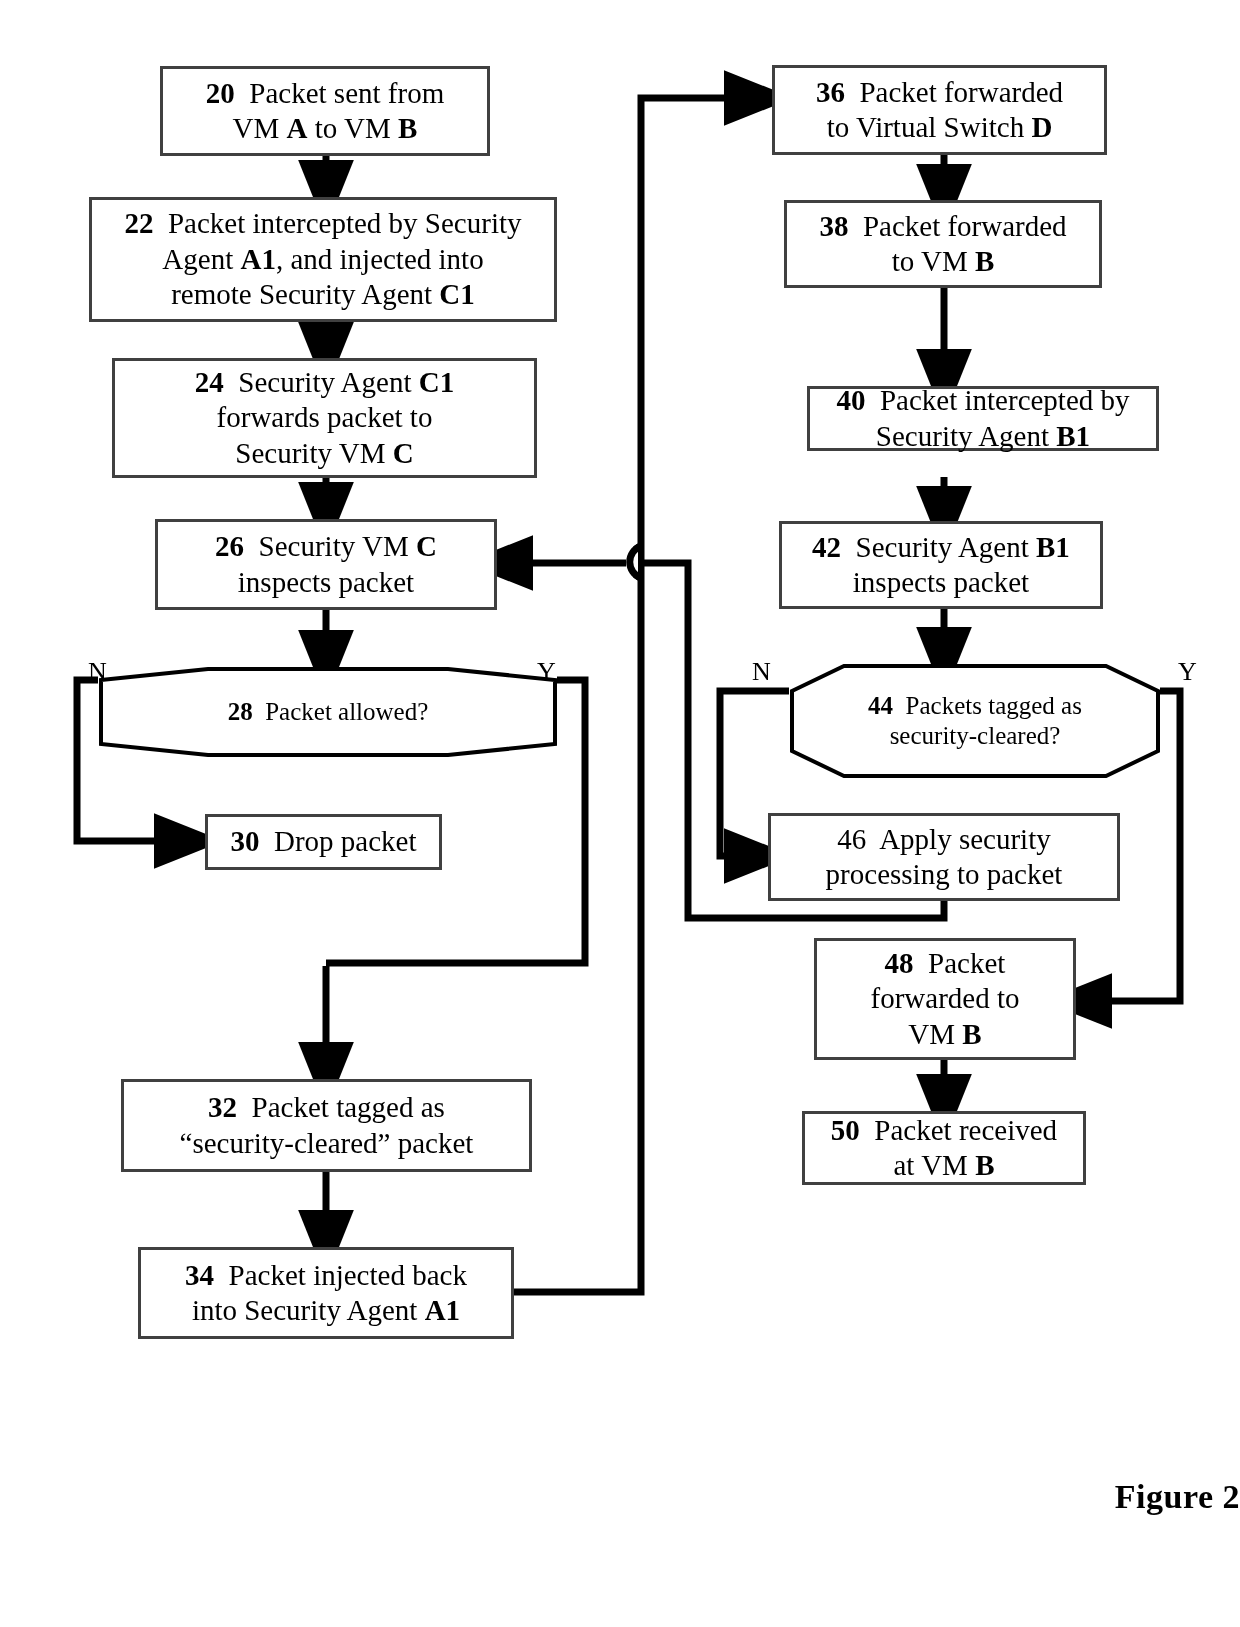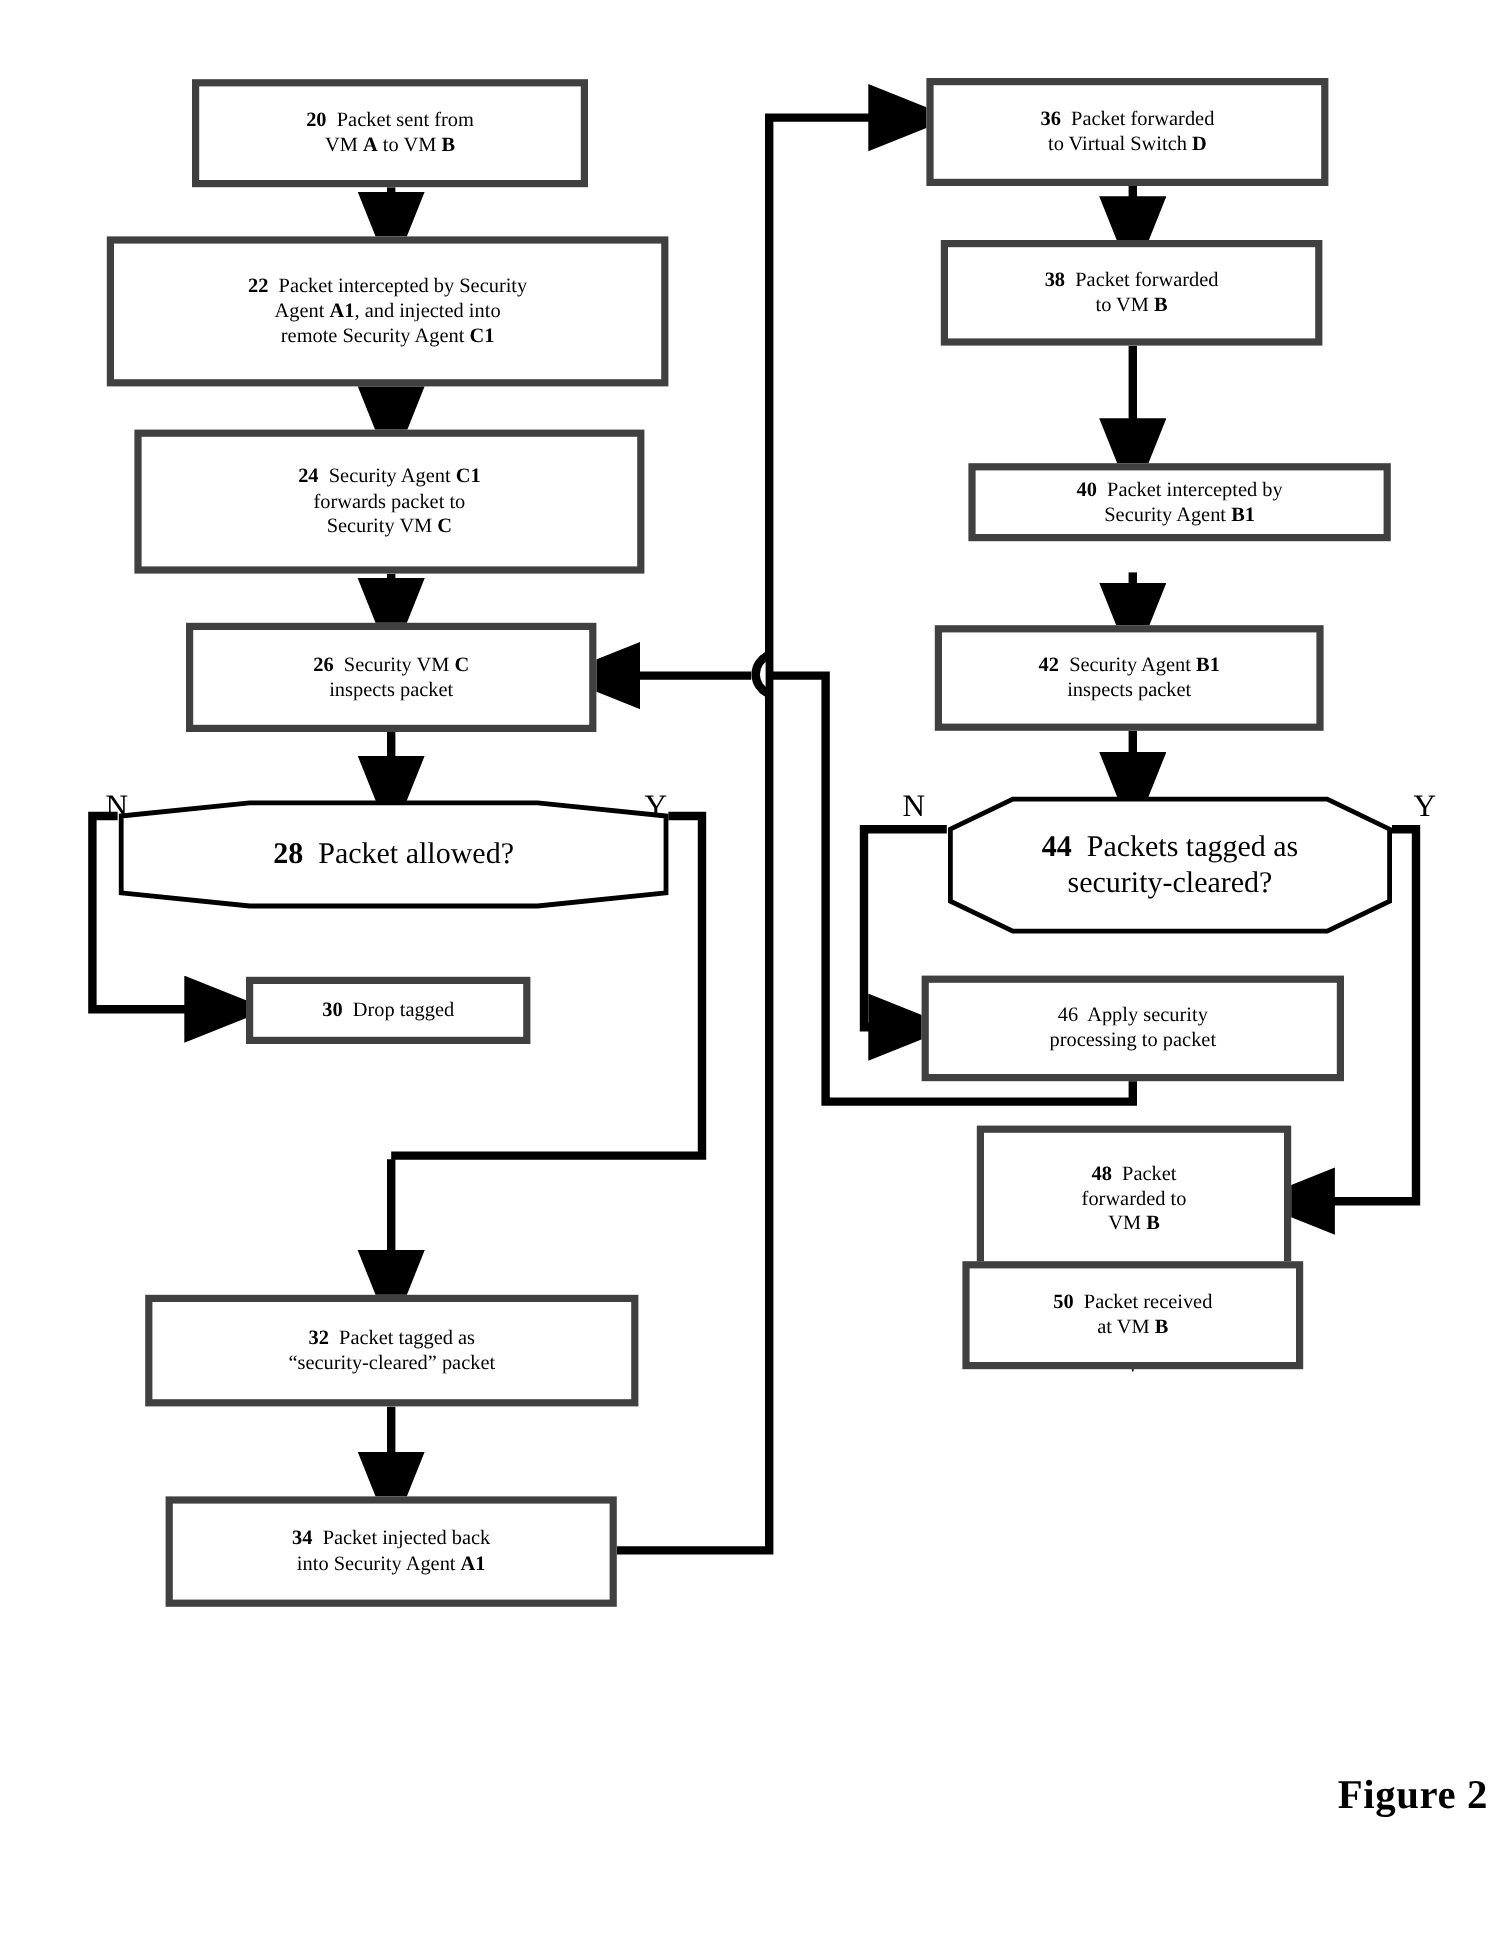--- a/index.html
+++ b/index.html
@@ -24,27 +24,27 @@
   svg#wires {
     position: absolute;
     left: 0; top: 0;
     width: 1240px;
     height: 1627px;
     pointer-events: none;
   }
   .node {
     position: absolute;
     box-sizing: border-box;
-    border: 6px solid #404040;
+    border: 3px solid #404040;
     background: #fff;
     display: flex;
     align-items: center;
     justify-content: center;
     text-align: center;
-    font-size: 17px;
+    font-size: 29px;
     line-height: 1.22;
     padding: 4px 6px;
   }
   .node .txt { display: block; }
   .node b { font-weight: bold; }
   .decision {
     position: absolute;
     box-sizing: border-box;
     display: flex;
     align-items: center;
@@ -168,21 +168,21 @@
       <span>Packet allowed?</span>
     </span>
   </div>
 
   <div class="branch-label" style="left:88px; top:657px;">N</div>
   <div class="branch-label" style="left:537px; top:657px;">Y</div>
 
   <div class="node" style="left:205px; top:814px; width:237px; height:56px;">
     <span class="txt">
       <span style="font-weight:bold;">30</span>&nbsp;
-      <span>Drop tagged</span>
+      <span>Drop packet</span>
     </span>
   </div>
 
   <div class="node" style="left:121px; top:1079px; width:411px; height:93px;">
     <span class="txt">
       <span style="font-weight:bold;">32</span>&nbsp;
       <span>Packet tagged as</span><br>
       <span>“security-cleared” packet</span>
     </span>
   </div>
@@ -251,21 +251,21 @@
 
   <div class="node" style="left:814px; top:938px; width:262px; height:122px;">
     <span class="txt">
       <span style="font-weight:bold;">48</span>&nbsp;
       <span>Packet</span><br>
       <span>forwarded to</span><br>
       <span>VM <b>B</b></span>
     </span>
   </div>
 
-  <div class="node" style="left:802px; top:1051px; width:284px; height:90px;">
+  <div class="node" style="left:802px; top:1111px; width:284px; height:74px;">
     <span class="txt">
       <span style="font-weight:bold;">50</span>&nbsp;
       <span>Packet received</span><br>
       <span>at VM <b>B</b></span>
     </span>
   </div>
 
   <div class="figure-caption" style="top:1478px; left:0;">Figure 2</div>
 
 </div>

